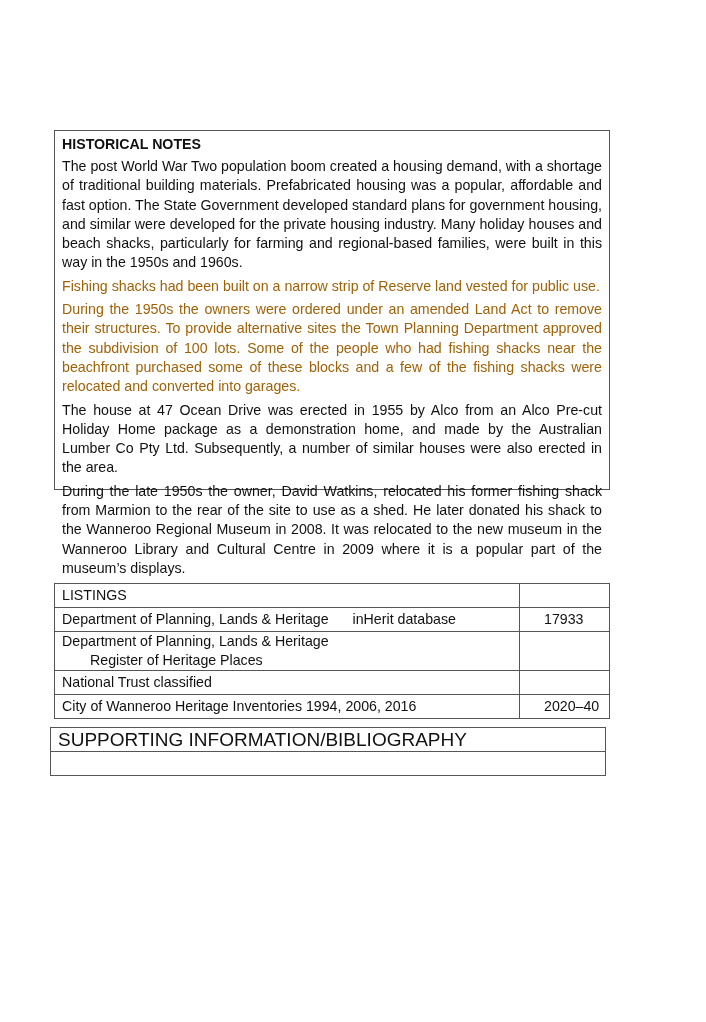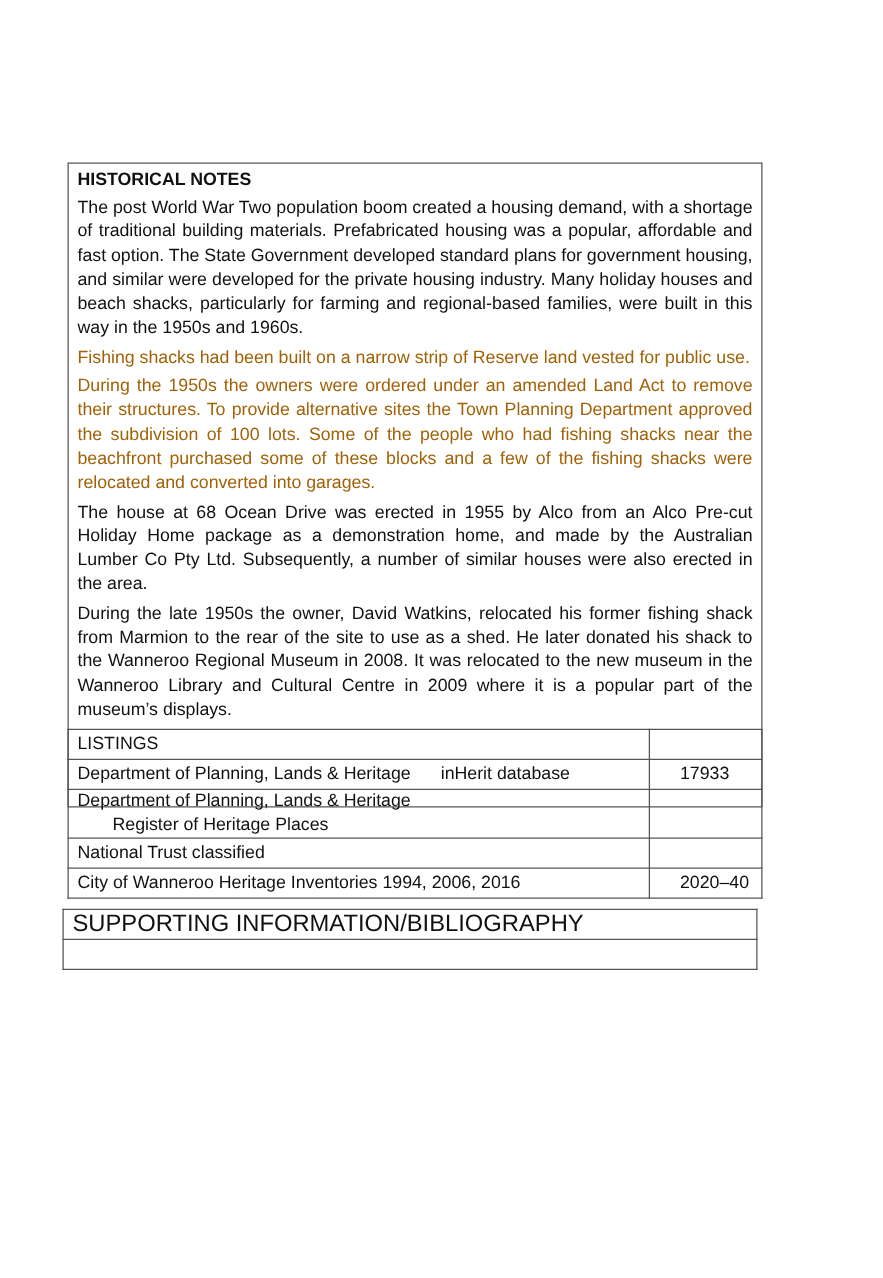--- a/index.html
+++ b/index.html
@@ -17,21 +17,21 @@
     }
     .box {
       position: absolute;
       left: 54px;
       width: 556px;
       border: 1px solid #555555;
       box-sizing: border-box;
     }
     #notes-box {
       top: 130px;
-      height: 516px;
+      height: 360px;
       padding: 3px 7px 0 7px;
     }
     .heading {
       font-weight: bold;
       font-size: 14.2px;
       line-height: 19px;
       margin: 1px 0 3px 0;
     }
     .para {
       font-size: 14.2px;
@@ -86,21 +86,21 @@
     }
   </style>
 </head>
 <body>
 
 <div id="notes-box" class="box">
   <div class="heading">HISTORICAL NOTES</div>
   <p class="para">The post World War Two population boom created a housing demand, with a shortage of traditional building materials. Prefabricated housing was a popular, affordable and fast option. The State Government developed standard plans for government housing, and similar were developed for the private housing industry.  Many holiday houses and beach shacks, particularly for farming and regional-based families, were built in this way in the 1950s and 1960s.</p>
   <p class="para grey">Fishing shacks had been built on a narrow strip of Reserve land vested for public use.</p>
   <p class="para grey">During the 1950s the owners were ordered under an amended Land Act to remove their structures. To provide alternative sites the Town Planning Department approved the subdivision of 100 lots. Some of the people who had fishing shacks near the beachfront purchased some of these blocks and a few of the fishing shacks were relocated and converted into garages.</p>
-  <p class="para">The house at 68 Ocean Drive was erected in 1955 by Alco from an Alco Pre-cut Holiday Home package as a demonstration home, and made by the Australian Lumber Co Pty Ltd. Subsequently, a number of similar houses were also erected in the area.</p>
+  <p class="para">The house at 47 Ocean Drive was erected in 1955 by Alco from an Alco Pre-cut Holiday Home package as a demonstration home, and made by the Australian Lumber Co Pty Ltd. Subsequently, a number of similar houses were also erected in the area.</p>
   <p class="para">During the late 1950s the owner, David Watkins, relocated his former fishing shack from Marmion to the rear of the site to use as a shed.  He later donated his shack to the Wanneroo Regional Museum in 2008.  It was relocated to the new museum in the Wanneroo Library and Cultural Centre in 2009 where it is a popular part of the museum’s displays.</p>
 </div>
 
 <table class="listings">
   <tbody>
       <tr>
     <td class="bold">LISTINGS</td>
     <td class="col-ref"></td>
   </tr>
   <tr>

